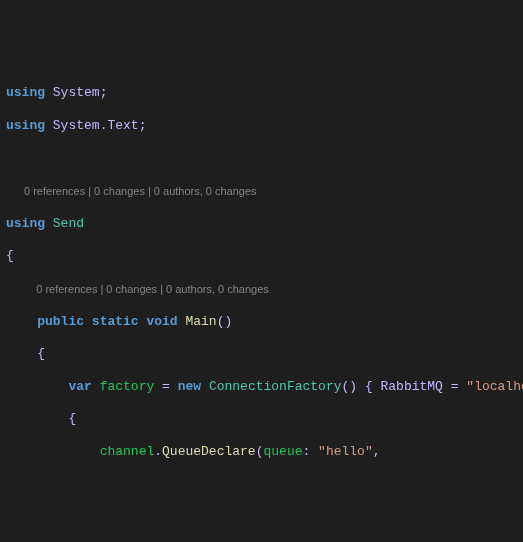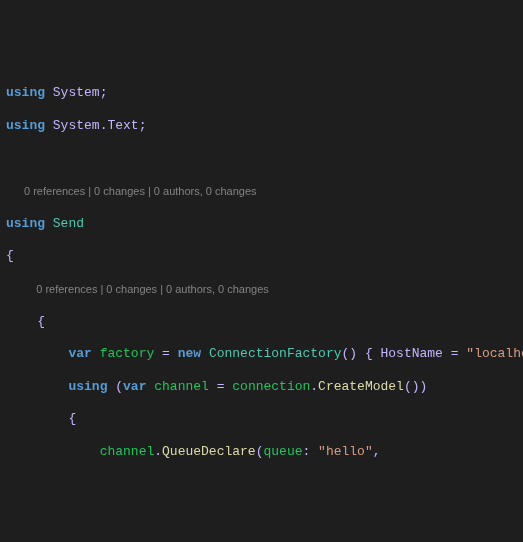--- a/index.html
+++ b/index.html
@@ -37,23 +37,23 @@
 
 
 <div>
 <span class="line"><span class="kw">using </span><span class="plain">System</span><span class="plain">;</span></span>
 <span class="line"><span class="kw">using </span><span class="plain">System</span><span class="plain">.</span><span class="plain">Text</span><span class="plain">;</span></span>
 <span class="line"> </span>
 <div class="codelens">0 references | 0 changes | 0 authors, 0 changes</div>
 <span class="line"><span class="kw">using </span><span class="type">Send</span></span>
 <span class="line"><span class="plain">{</span></span>
 <div class="codelens">    <span>0 references | 0 changes | 0 authors, 0 changes</span></div>
+<span class="line"><span>    </span><span class="kw">public static void </span><span class="method">Main</span><span class="plain">()</span></span>
 <span class="line"><span>    </span><span class="plain">{</span></span>
-<span class="line"><span>        </span><span class="kw">var </span><span class="local">factory</span><span class="plain"> = </span><span class="kw">new </span><span class="type">ConnectionFactory</span><span class="plain">() { HostName = </span><span class="str">"localhost"</span></span>
-<span class="line"><span>        </span><span class="kw">using </span><span class="plain">(</span><span class="kw">var </span><span class="local">channel</span><span class="plain"> = </span><span class="local">connection</span><span class="plain">.</span><span class="method">CreateModel</span><span class="plain">())</span></span>
+<span class="line"><span>        </span><span class="kw">var </span><span class="local">factory</span><span class="plain"> = </span><span class="kw">new </span><span class="type">ConnectionFactory</span><span class="plain">() { RabbitMQ = </span><span class="str">"localhost"</span></span>
 <span class="line"><span>        </span><span class="plain">{</span></span>
 <span class="line"><span>            </span><span class="local">channel</span><span class="plain">.</span><span class="method">QueueDeclare</span><span class="plain">(</span><span class="local">queue</span><span class="plain">: </span><span class="str">"hello"</span><span class="plain">,</span></span>
 
 
 
 
 
 
 
 

